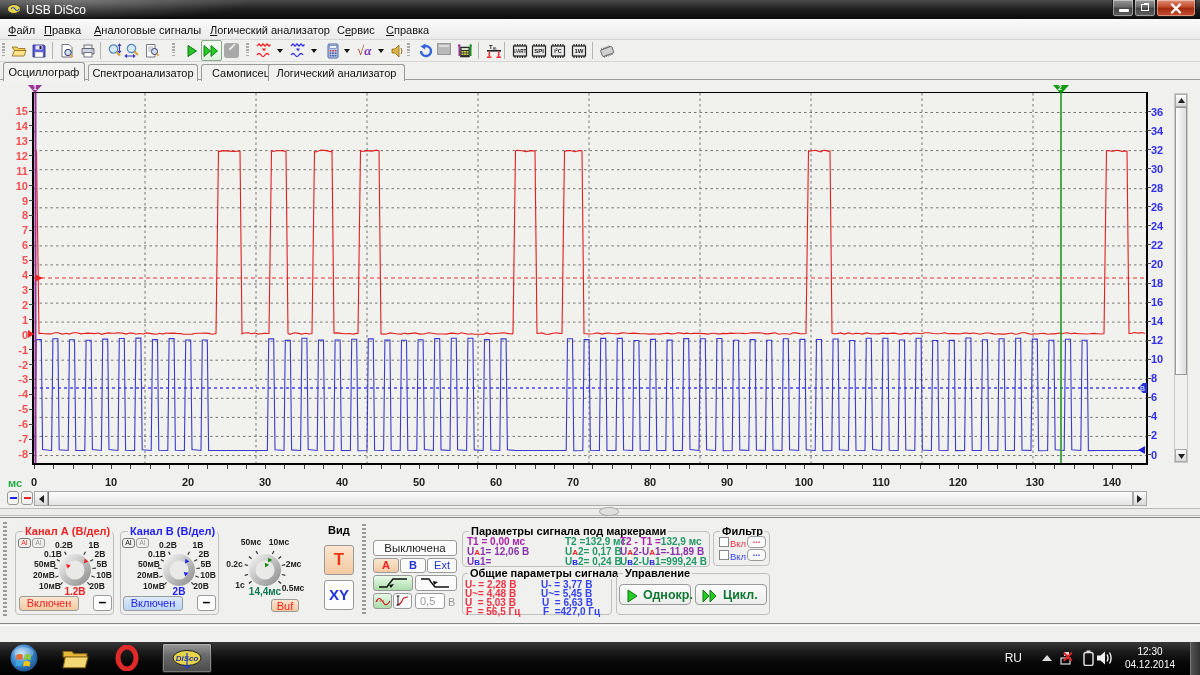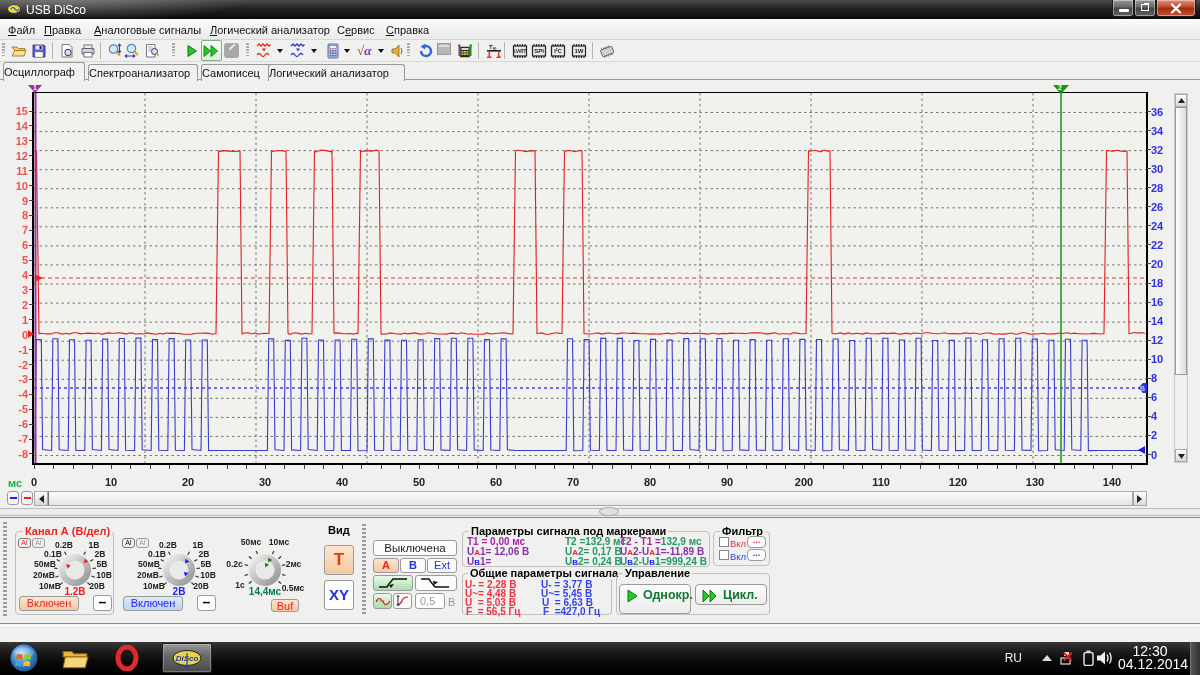--- a/index.html
+++ b/index.html
@@ -33,21 +33,21 @@
   background:repeating-linear-gradient(#aaa 0 1.5px, #f0f0ef 1.5px 3px); }
 .tdrop { position:absolute; top:9px; width:0; height:0; border-left:3.5px solid transparent;
   border-right:3.5px solid transparent; border-top:4.5px solid #111; }
 .tbox { position:absolute; top:0px; height:21px; border:1px solid #8aa88a;
   background:linear-gradient(#f6fff6,#dceedc); border-radius:2px; }
 
 
 .tabbar { position:absolute; left:0; top:62px; width:1200px; height:18px; }
 .tab { position:absolute; top:2px; height:17px; background:#f0f0ef;
   border:1px solid #9a9a9a; border-bottom:none; border-radius:3px 3px 0 0;
-  font-size:11px; color:#111; text-align:left; padding-top:2px; }
+  font-size:11px; color:#111; text-align:center; padding-top:2px; }
 .tab.active { top:0px; height:19px; background:#f2f2f0; z-index:3; padding-top:3px;}
 .tabline { position:absolute; left:0; top:17px; width:1200px; height:1px; background:#9a9a9a; }
 
 
 .plotwrap { position:absolute; left:0; top:0; width:1200px; height:675px; pointer-events:none; }
 .plotbox { position:absolute; left:34px; top:93px; width:1112px; height:370px; border:0; }
 .plotborder { position:absolute; left:32px; top:92px; width:1116px; height:373px; border:2px solid #000; }
 .plotsvg { position:absolute; left:0; top:0; }
 .gv { stroke:#757575; stroke-width:1; stroke-dasharray:2.5 3; }
 .gh { stroke:#757575; stroke-width:1; stroke-dasharray:2.5 3; }
@@ -107,21 +107,21 @@
 .ctrbtn span { color:#117733; font-weight:bold; font-size:12.5px; }
 
 
 .statusbar { position:absolute; left:0; top:625px; width:1200px; height:17px; background:#f0f0ef; border-top:1px solid #fff; }
 
 
 .taskbar { position:absolute; left:0; top:642px; width:1200px; height:33px;
   background:linear-gradient(#383838,#1b1b1b 30%,#090909 60%,#000); }
 .tb-ico { position:absolute; top:3px; width:26px; height:26px; }
 .tray { position:absolute; right:0; top:0; height:33px; color:#eee; }
-.clock { position:absolute; right:18px; top:3px; width:64px; text-align:center; color:#fff; font-size:14px; line-height:13px;}
+.clock { position:absolute; right:18px; top:3px; width:64px; text-align:center; color:#fff; font-size:10px; line-height:13px;}
 .showdesk { position:absolute; right:0; top:0; width:10px; height:33px;
   background:linear-gradient(90deg,#555,#333); border-left:1px solid #777; }
 .appbtn { position:absolute; left:162px; top:1px; width:50px; height:30px;
   background:linear-gradient(#9a9a9a,#6a6a6a 40%,#4a4a4a); border:1px solid #222; border-radius:2px;
   box-shadow:inset 0 0 0 1px rgba(255,255,255,0.25); }
 </style></head>
 <body>
 <div class="screen">
 
   <div class="titlebar">
@@ -462,21 +462,21 @@
     <div class="xl" style="left:19.0px">0</div>
 <div class="xl" style="left:96.0px">10</div>
 <div class="xl" style="left:173.0px">20</div>
 <div class="xl" style="left:250.0px">30</div>
 <div class="xl" style="left:327.0px">40</div>
 <div class="xl" style="left:404.0px">50</div>
 <div class="xl" style="left:481.0px">60</div>
 <div class="xl" style="left:558.0px">70</div>
 <div class="xl" style="left:635.0px">80</div>
 <div class="xl" style="left:712.0px">90</div>
-<div class="xl" style="left:789.0px">200</div>
+<div class="xl" style="left:789.0px">100</div>
 <div class="xl" style="left:866.0px">110</div>
 <div class="xl" style="left:943.0px">120</div>
 <div class="xl" style="left:1020.0px">130</div>
 <div class="xl" style="left:1097.0px">140</div>
     <div class="xtick" style="left:34.0px"></div>
 <div class="xtick" style="left:53.2px"></div>
 <div class="xtick" style="left:72.5px"></div>
 <div class="xtick" style="left:91.8px"></div>
 <div class="xtick" style="left:111.0px"></div>
 <div class="xtick" style="left:130.2px"></div>
@@ -575,20 +575,23 @@
         </svg></div>
   </div>
 
   <div class="controls"></div>
   <div class="grip" style="left:3px;top:522px;height:96px"></div>
   <div class="grip" style="left:362px;top:524px;height:92px"></div>
 
   <div class="gbox" style="left:15px;top:531px;width:99px;height:84px">
     <div class="gtitle" style="left:7px;color:#ee2222">Канал А (В/дел)</div>
   </div>
+  <div class="gbox" style="left:120px;top:531px;width:99px;height:84px">
+    <div class="gtitle" style="left:7px;color:#2222ee">Канал В (В/дел)</div>
+  </div>
   <div class="gbox" style="left:318px;top:531px;width:40px;height:84px;border:none">
     <div class="gtitle" style="left:8px;color:#000">Вид</div>
   </div>
   <div class="gbox" style="left:462px;top:573px;width:150px;height:42px">
     <div class="gtitle" style="left:5px;color:#000">Общие параметры сигнала</div>
   </div>
   <div class="gbox" style="left:462px;top:531px;width:248px;height:36px">
     <div class="gtitle" style="left:6px;color:#000">Параметры сигнала под маркерами</div>
   </div>
   <div class="gbox" style="left:616px;top:573px;width:154px;height:42px">
@@ -742,21 +745,21 @@
 
 <div class="crow red2" style="top:579px;left:465px">U- = 2,28 В</div>
 <div class="crow red2" style="top:588px;left:465px">U~= 4,48 В</div>
 <div class="crow red2" style="top:597px;left:465px">U&nbsp; = 5,03 В</div>
 <div class="crow red2" style="top:606px;left:466px">F&nbsp; = 56,5 Гц</div>
 <div class="crow blue2" style="top:579px;left:541px">U- = 3,77 В</div>
 <div class="crow blue2" style="top:588px;left:541px">U~= 5,45 В</div>
 <div class="crow blue2" style="top:597px;left:542px">U&nbsp; = 6,63 В</div>
 <div class="crow blue2" style="top:606px;left:543px">F&nbsp; =427,0 Гц</div>
 
-  <div class="ctrbtn" style="left:619px;top:584px;width:72px;height:30px">
+  <div class="ctrbtn" style="left:619px;top:584px;width:72px;height:21px">
     <svg style="position:absolute;left:6px;top:3.5px" width="13" height="14">
         <path d="M2 1 L11 7 L2 13 Z" fill="#22cc22" stroke="#117711"></path>
       </svg>
     <span style="position:absolute;left:23px;top:3px">Однокр.</span>
   </div>
   <div class="ctrbtn" style="left:695px;top:584px;width:72px;height:21px">
     <svg style="position:absolute;left:6px;top:3.5px" width="17" height="14">
         <path d="M1 1 L7 7 L1 13 Z" fill="#22cc22" stroke="#117711"></path>
         <path d="M8 1 L14 7 L8 13 Z" fill="#22cc22" stroke="#117711"></path>
       </svg>

